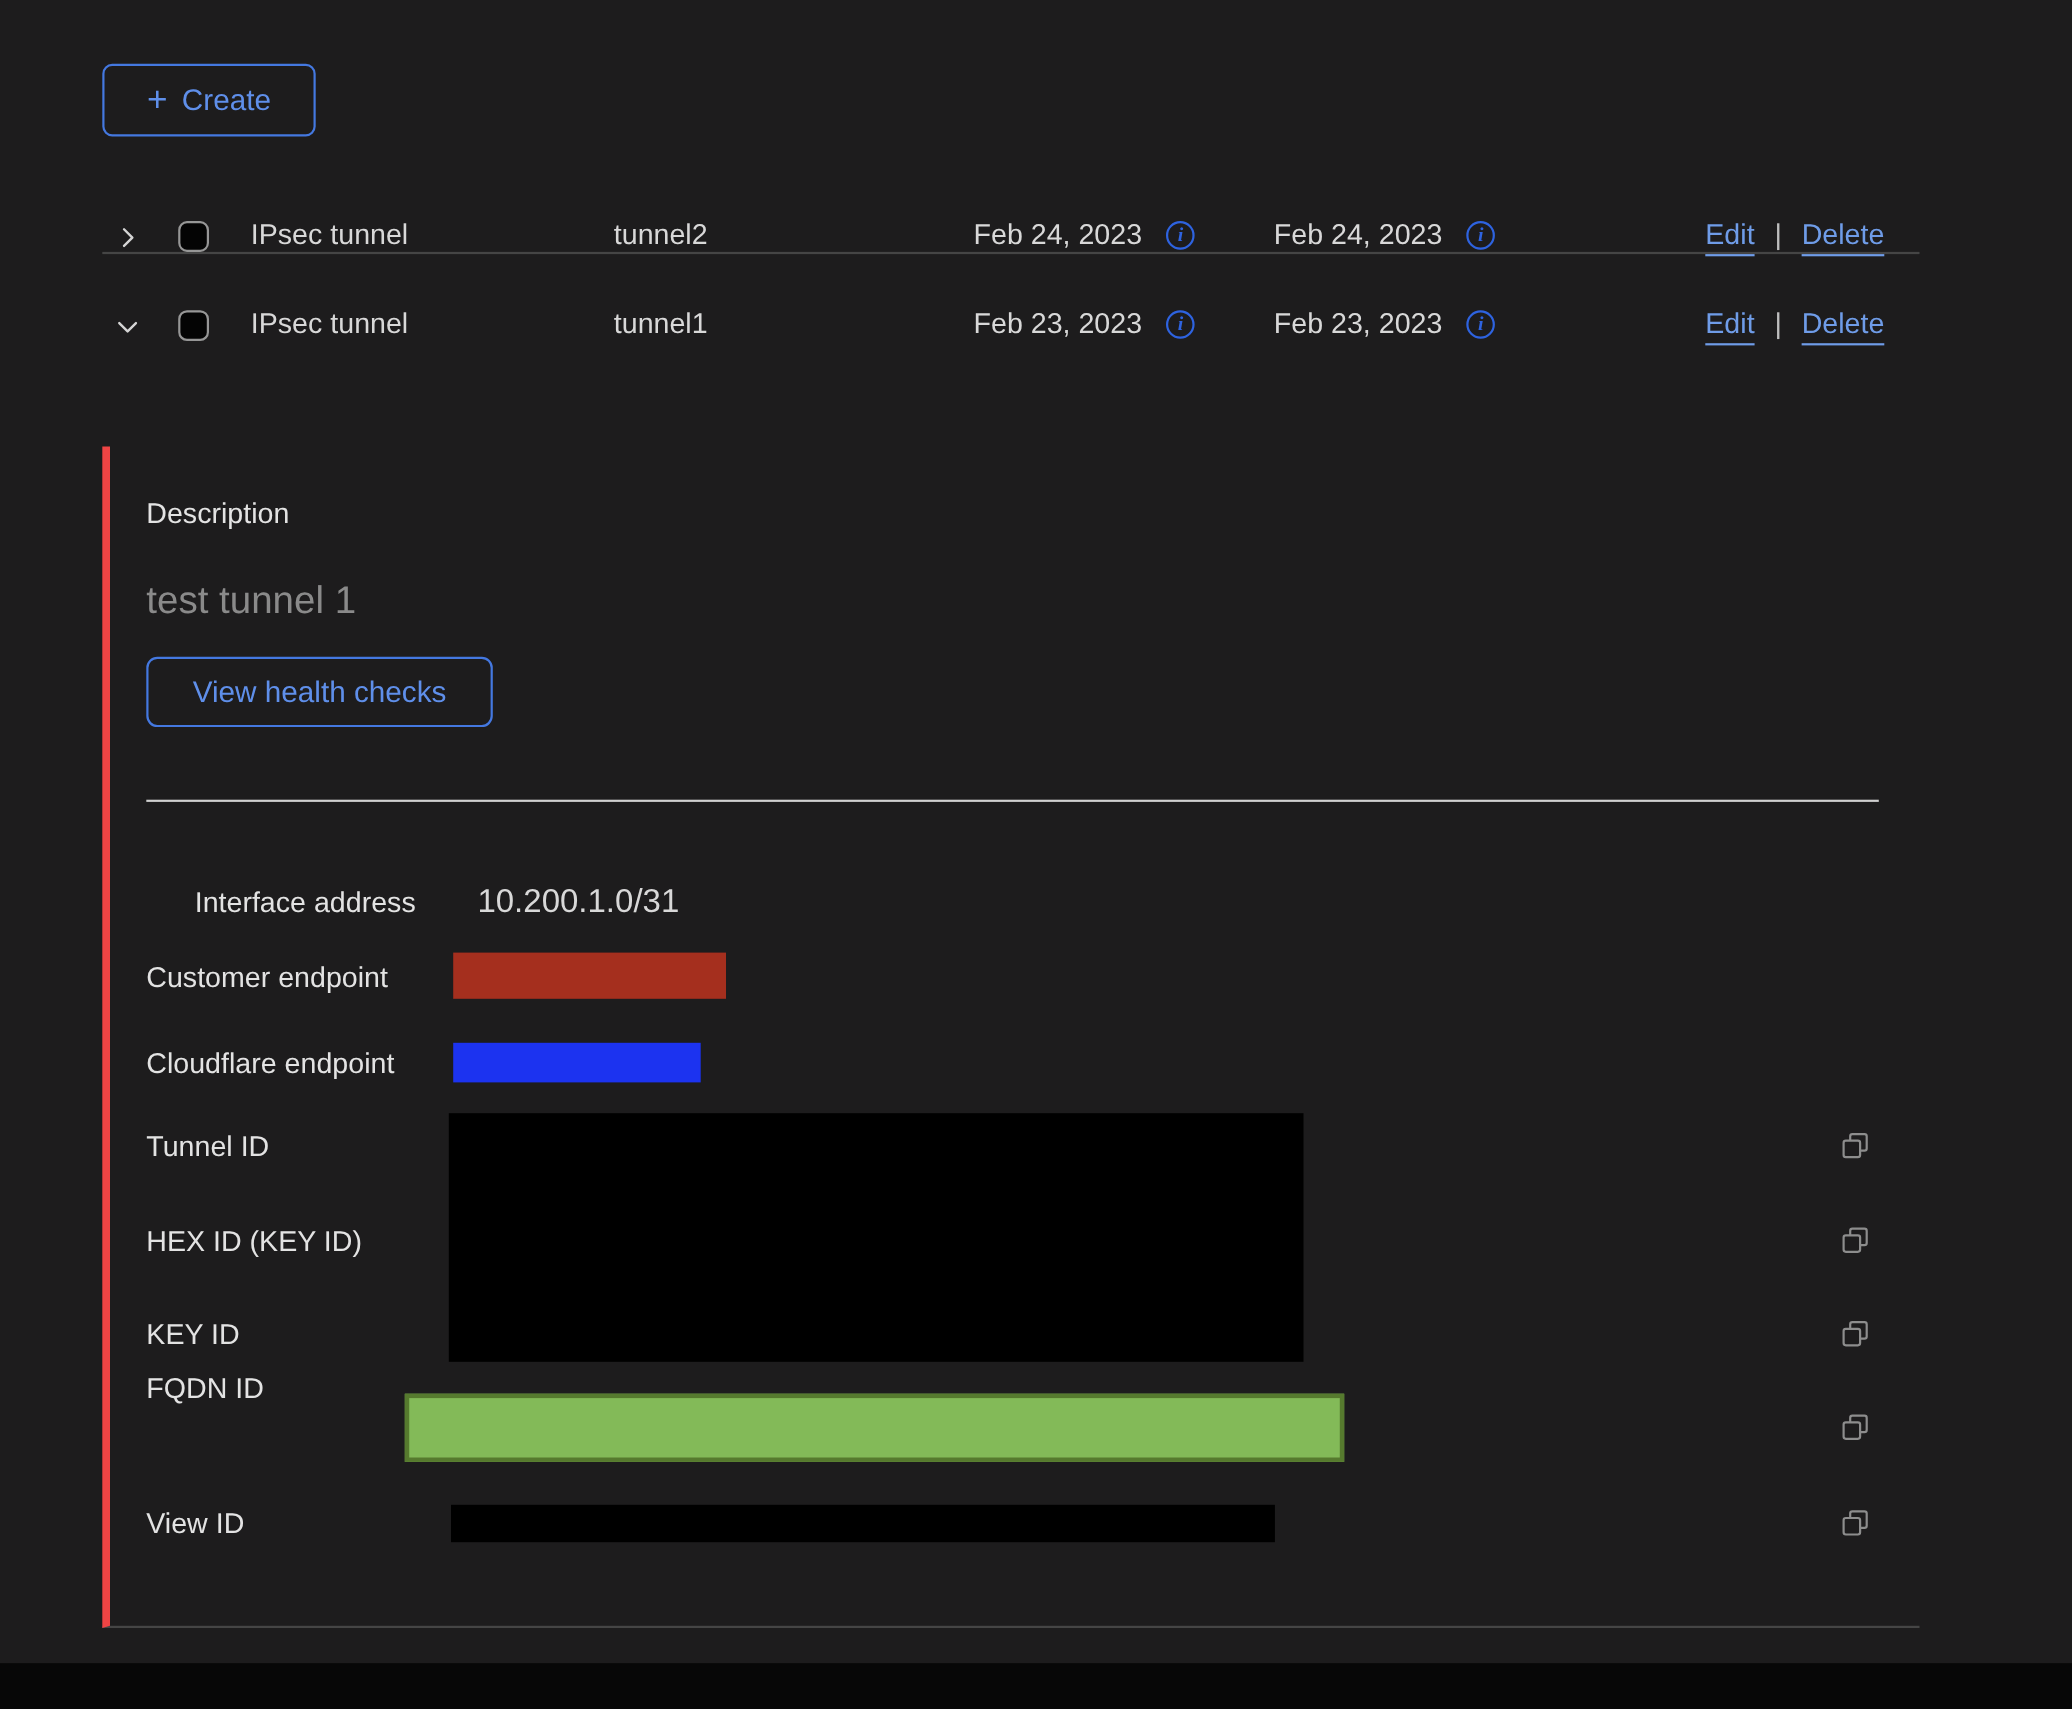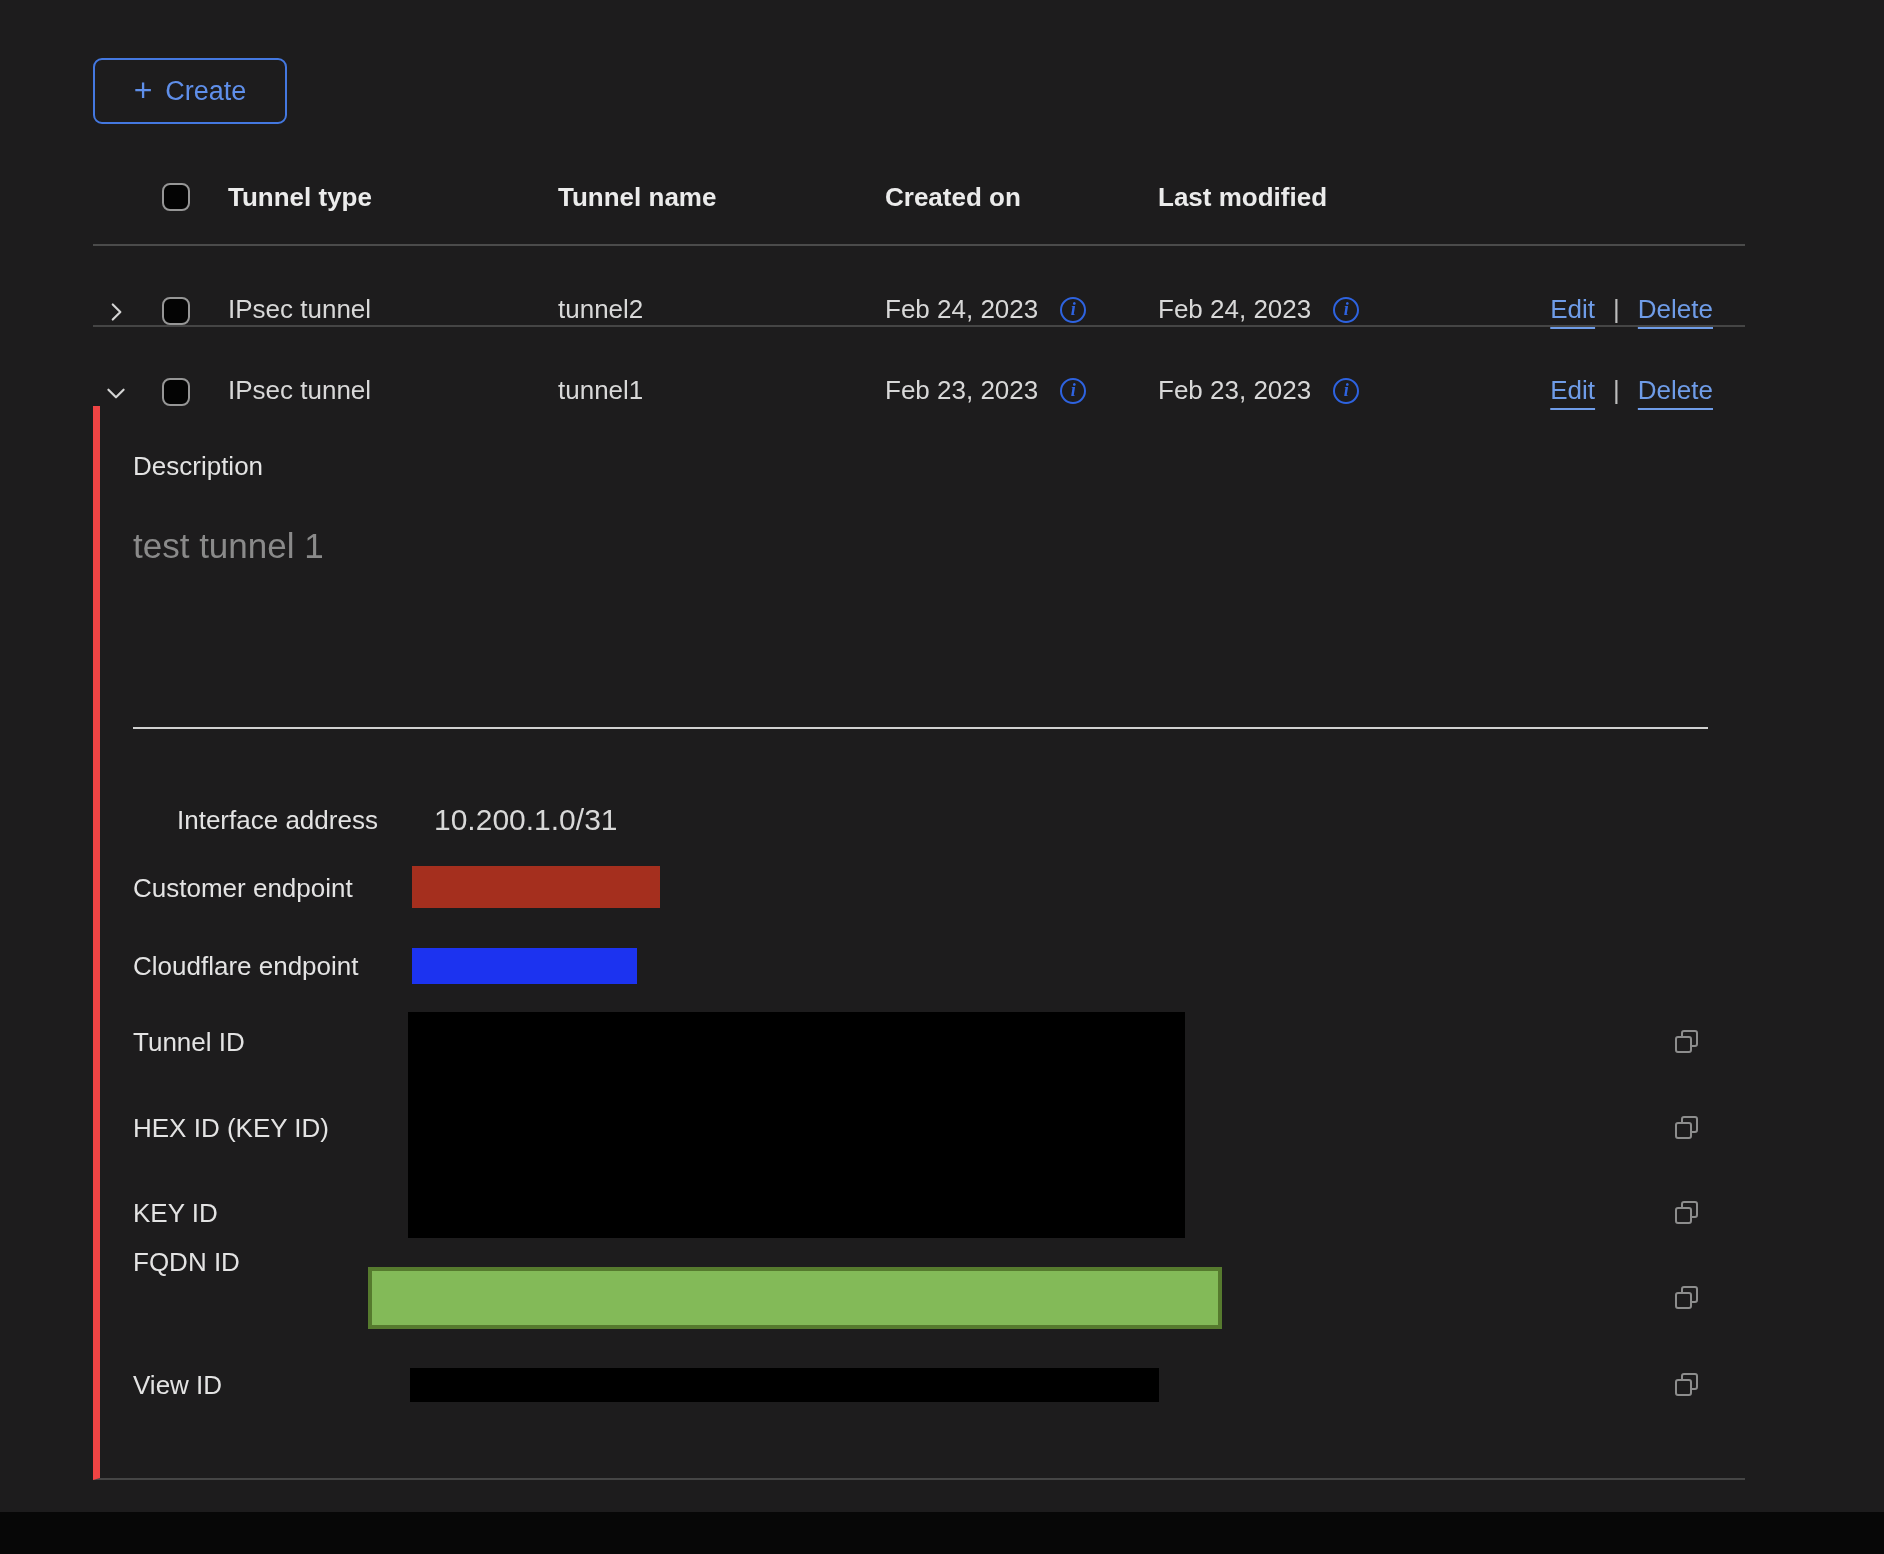--- a/index.html
+++ b/index.html
@@ -75,31 +75,20 @@
 
 <div class="page">
 
   <button class="create-btn">
     <span class="plus">+</span>
     <span>Create</span>
   </button>
 
   <div class="table">
 
-    <div class="thead">
-      <div class="col col-chev"></div>
-      <div class="col col-check">
-        <button class="checkbox"></button>
-      </div>
-      <div class="col col-type">Tunnel type</div>
-      <div class="col col-name">Tunnel name</div>
-      <div class="col col-created">Created on</div>
-      <div class="col col-modified">Last modified</div>
-      <div class="col col-actions"></div>
-    </div>
 
     <div class="trow bordered">
       <div class="col col-chev">
         <button class="iconbtn">
           <svg class="chev-svg" viewBox="0 0 24 24">
             <polyline points="9,5 16,12 9,19" fill="none" stroke="#d4d4d4" stroke-width="2" stroke-linecap="round" stroke-linejoin="round"></polyline>
           </svg>
         </button>
       </div>
       <div class="col col-check">
@@ -149,20 +138,21 @@
         <a class="link">Delete</a>
       </div>
     </div>
   </div>
 
   <div class="detail">
 
     <div class="d-abs d-label md" style="left:33px;top:44px;">Description</div>
     <div class="d-abs d-muted" style="left:33px;top:124px;">test tunnel 1</div>
 
+    <button class="health-btn">View health checks</button>
 
     <div class="divider"></div>
 
     <div class="d-abs d-label" style="left:33px;top:398px;margin-left:44px;">Interface address</div>
     <div class="d-abs d-value" style="left:334px;top:398px;">10.200.1.0/31</div>
 
     <div class="d-abs d-label" style="left:33px;top:466px;">Customer endpoint</div>
     <div class="redact red"></div>
 
     <div class="d-abs d-label" style="left:33px;top:544px;">Cloudflare endpoint</div>

